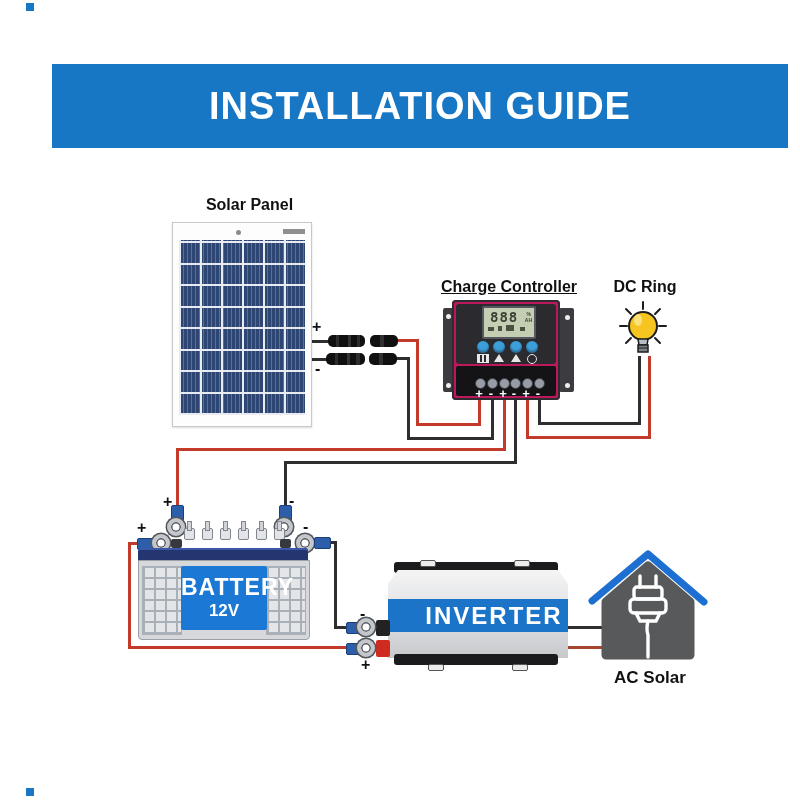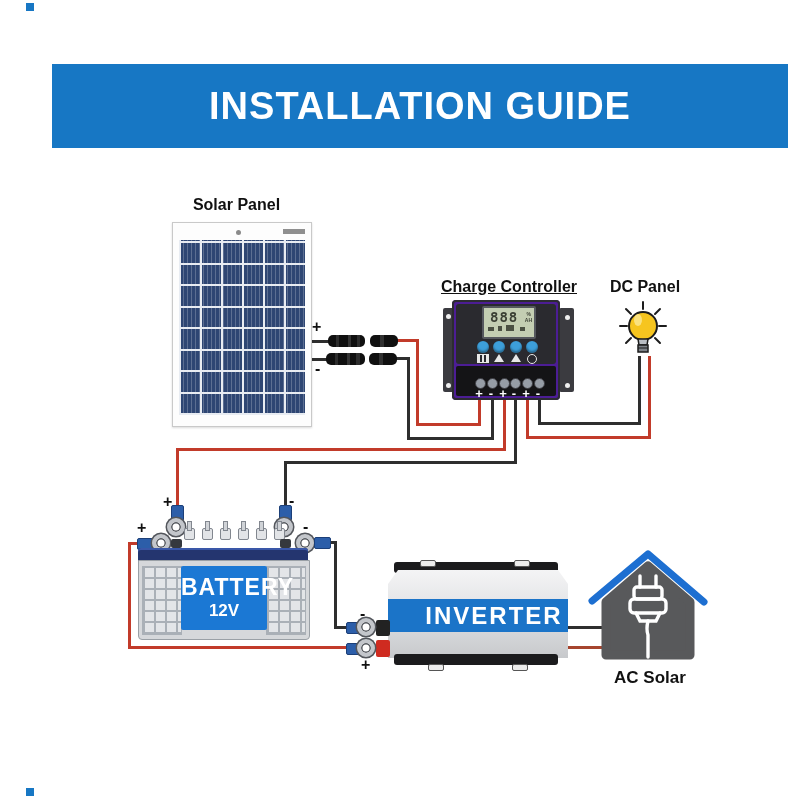--- a/index.html
+++ b/index.html
@@ -22,21 +22,21 @@
   .cells{position:absolute;left:6px;right:6px;top:17px;bottom:11px;background-color:#2e4673;
     background-image:
       repeating-linear-gradient(0deg,#e8ecf2 0 2px,transparent 2px 21.5px),
       repeating-linear-gradient(90deg,#e8ecf2 0 2px,transparent 2px 21px),
       repeating-linear-gradient(90deg,rgba(255,255,255,.22) 0 1px,transparent 1px 4px);}
   .brand-dot{position:absolute;left:63px;top:7px;width:5px;height:5px;border-radius:50%;background:#8a8a8a;}
   .brand-bar{position:absolute;right:6px;top:6px;width:22px;height:5px;background:#8f8f8f;}
   
   .flange{position:absolute;background:#3b3b40;border-radius:2px;}
   .hole{position:absolute;width:5px;height:5px;border-radius:50%;background:#efefef;}
-  .ctrl-body{position:absolute;left:432px;top:300px;width:108px;height:100px;background:#4c1d95;
+  .ctrl-body{position:absolute;left:432px;top:300px;width:108px;height:100px;background:#be185d;
              border-radius:4px;box-shadow:inset 0 0 0 2px #2c2c31;}
   .ctrl-top{position:absolute;left:4px;top:4px;width:100px;height:60px;background:#2a2a2f;border-radius:3px;}
   .lcd{position:absolute;left:30px;top:6px;width:50px;height:29px;background:#c3ceb2;
        border:2px solid #55585e;border-radius:2px;}
   .lcd-num{position:absolute;left:6px;top:1px;font-family:"DejaVu Sans Mono",monospace;
            font-weight:bold;font-size:14px;color:#3a3f33;letter-spacing:1px;}
   .lcd-u{position:absolute;font-size:5px;font-weight:bold;color:#3a3f33;}
   .lcd-ic{position:absolute;background:#4a5042;}
   .btn{position:absolute;top:341px;width:12px;height:12px;border-radius:50%;
        background:#3d9fda;box-shadow:inset 0 -2px 2px rgba(0,0,0,.35);}
@@ -103,23 +103,23 @@
 
   <div class="corner" style="left:6px;top:3px;"></div>
   <div class="corner" style="left:785px;top:3px;"></div>
   <div class="corner" style="left:6px;top:788px;"></div>
   <div class="corner" style="left:786px;top:788px;"></div>
 
   <div class="header">
     <h1>INSTALLATION GUIDE</h1>
   </div>
 
-  <div class="lbl" style="left:144px;top:196px;width:145px;">Solar Panel</div>
+  <div class="lbl" style="left:157px;top:196px;width:145px;">Solar Panel</div>
   <div class="lbl" style="left:400px;top:278px;width:178px;text-decoration:underline;">Charge Controller</div>
-  <div class="lbl" style="left:585px;top:278px;width:80px;">DC Panel</div>
+  <div class="lbl" style="left:585px;top:278px;width:80px;">DC Ring</div>
 
   <div class="wire w-blk" style="left:291px;top:340px;width:18px;height:3px;"></div>
   <div class="wire w-red" style="left:374px;top:339px;width:25px;height:3px;"></div>
   <div class="wire w-red" style="left:396px;top:339px;width:3px;height:87px;"></div>
   <div class="wire w-red" style="left:396px;top:423px;width:65px;height:3px;"></div>
   <div class="wire w-red" style="left:458px;top:398px;width:3px;height:28px;"></div>
 
   <div class="wire w-blk" style="left:291px;top:358px;width:16px;height:3px;"></div>
   <div class="wire w-blk" style="left:372px;top:357px;width:18px;height:3px;"></div>
   <div class="wire w-blk" style="left:387px;top:357px;width:3px;height:83px;"></div>

